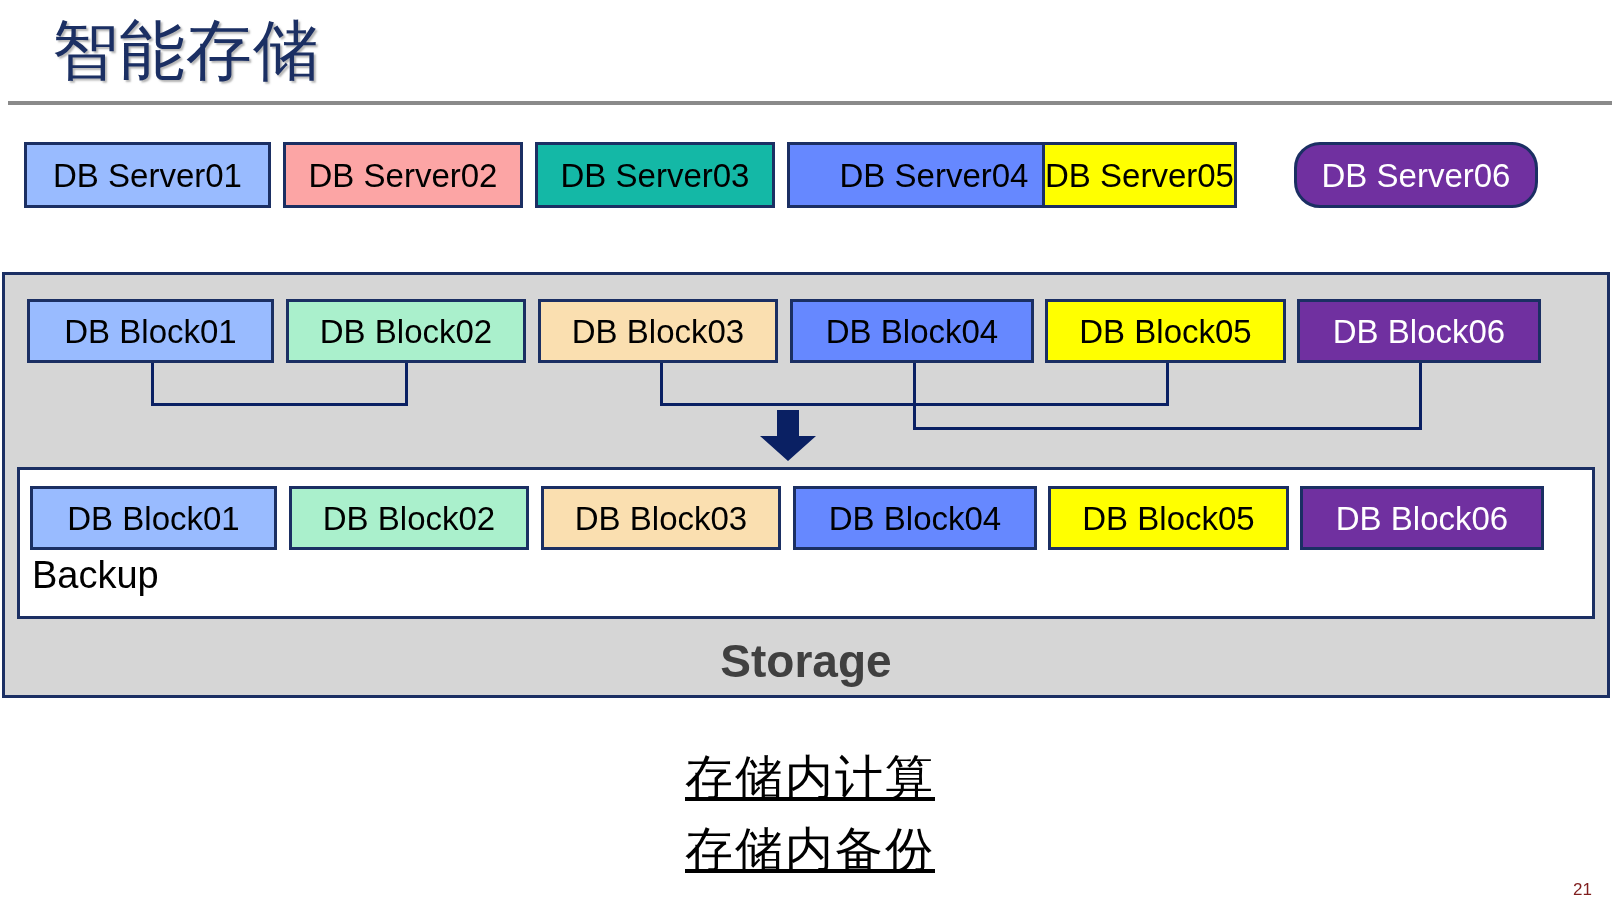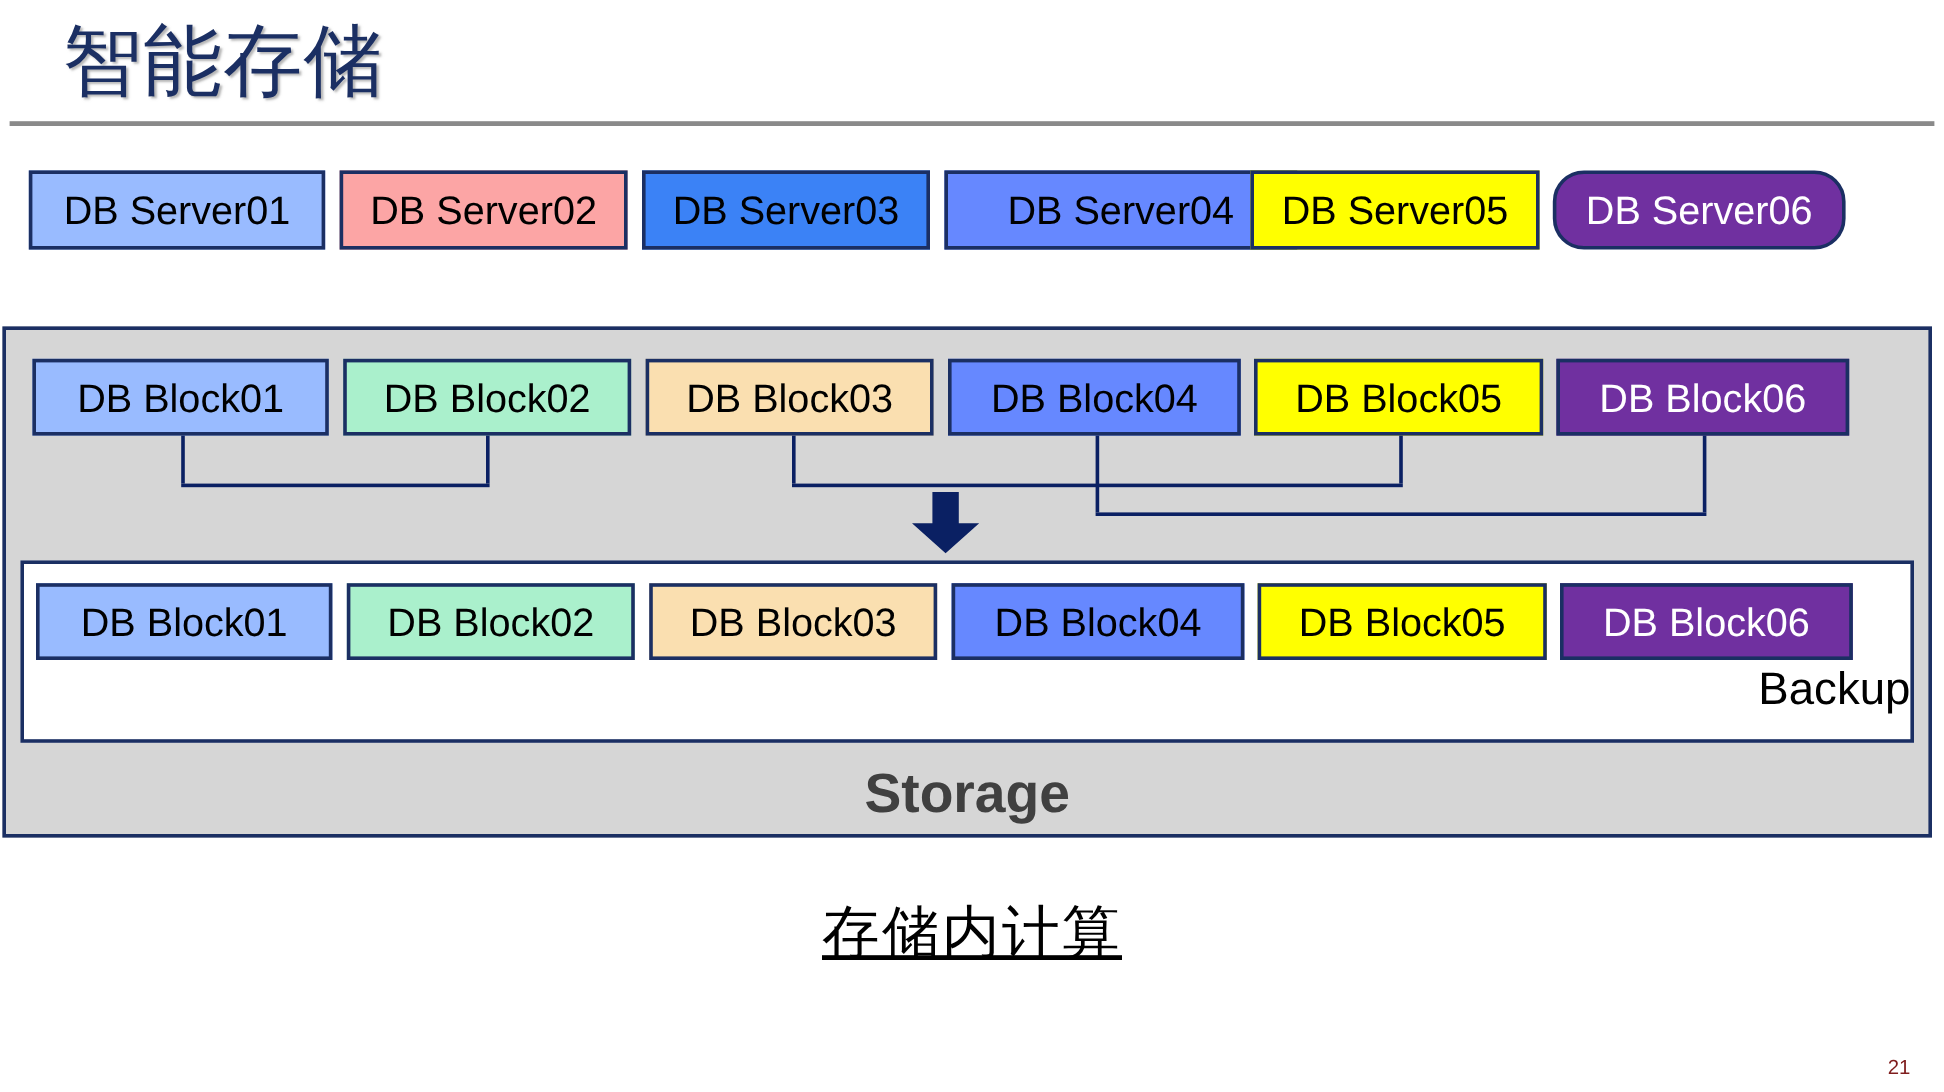--- a/index.html
+++ b/index.html
@@ -87,23 +87,24 @@
     height: 152px;
     box-sizing: border-box;
     border: 3px solid #1b2f63;
     background: #ffffff;
   }
   #backup-label {
     position: absolute;
     left: 0;
     right: 0;
     top: 82px;
-    text-align: right;
+    text-align: left;
     font-size: 38px;
     line-height: 46px;
+    padding-left: 12px;
   }
 
   
   .conn {
     position: absolute;
     background: #0a2063;
   }
   .conn-v { width: 3px; }
   .conn-h { height: 3px; }
 
@@ -147,27 +148,27 @@
 <div id="slide-title">智能存储</div>
 <div id="title-rule"></div>
 
 <div id="server-row">
     <div class="box" style="left: 24px; top: 142px; width: 247px; height: 66px; background: rgb(153, 187, 255); color: rgb(0, 0, 0); border-color: rgb(27, 47, 99);">
       <span>DB Server01</span>
     </div>
     <div class="box" style="left: 283px; top: 142px; width: 240px; height: 66px; background: #fca5a5; color: rgb(0, 0, 0); border-color: rgb(27, 47, 99);">
       <span>DB Server02</span>
     </div>
-    <div class="box" style="left: 535px; top: 142px; width: 240px; height: 66px; background: #3b82f6; color: rgb(0, 0, 0); border-color: rgb(27, 47, 99);">
+    <div class="box" style="left: 535px; top: 142px; width: 240px; height: 66px; background: #14b8a6; color: rgb(0, 0, 0); border-color: rgb(27, 47, 99);">
       <span>DB Server03</span>
     </div>
     <div class="box" style="left: 787px; top: 142px; width: 294px; height: 66px; background: rgb(102, 136, 255); color: rgb(0, 0, 0); border-color: rgb(27, 47, 99);">
       <span>DB Server04</span>
     </div>
-    <div class="box" style="left: 1042px; top: 142px; width: 241px; height: 66px; background: rgb(255, 255, 0); color: rgb(0, 0, 0); border-color: rgb(27, 47, 99);">
+    <div class="box" style="left: 1042px; top: 142px; width: 195px; height: 66px; background: rgb(255, 255, 0); color: rgb(0, 0, 0); border-color: rgb(27, 47, 99);">
       <span>DB Server05</span>
     </div>
     <div class="box" style="left: 1294px; top: 142px; width: 244px; height: 66px; background: rgb(112, 48, 160); color: rgb(255, 255, 255); border-color: rgb(27, 47, 99); border-radius: 26px;">
       <span>DB Server06</span>
     </div>
   </div>
 
 <div id="storage-panel">
 
   <div id="backup-panel">
@@ -220,15 +221,16 @@
     <div class="conn conn-v" style="left: 655px; top: 88px; height: 40px; background: rgb(10, 32, 99);"></div>
     <div class="conn conn-v" style="left: 1161px; top: 88px; height: 40px; background: rgb(10, 32, 99);"></div>
     <div class="conn conn-h" style="left: 655px; top: 128px; width: 509px; background: rgb(10, 32, 99);"></div>
     <div class="conn conn-v" style="left: 908px; top: 88px; height: 64px; background: rgb(10, 32, 99);"></div>
     <div class="conn conn-v" style="left: 1414px; top: 88px; height: 64px; background: rgb(10, 32, 99);"></div>
     <div class="conn conn-h" style="left: 908px; top: 152px; width: 509px; background: rgb(10, 32, 99);"></div>
   </div>
 
 <div id="captions">
     <div class="caption-line">存储内计算</div>
+    <div class="caption-line">存储内备份</div>
   </div>
 
 <div id="page-number">21</div>
 
 </body></html>

